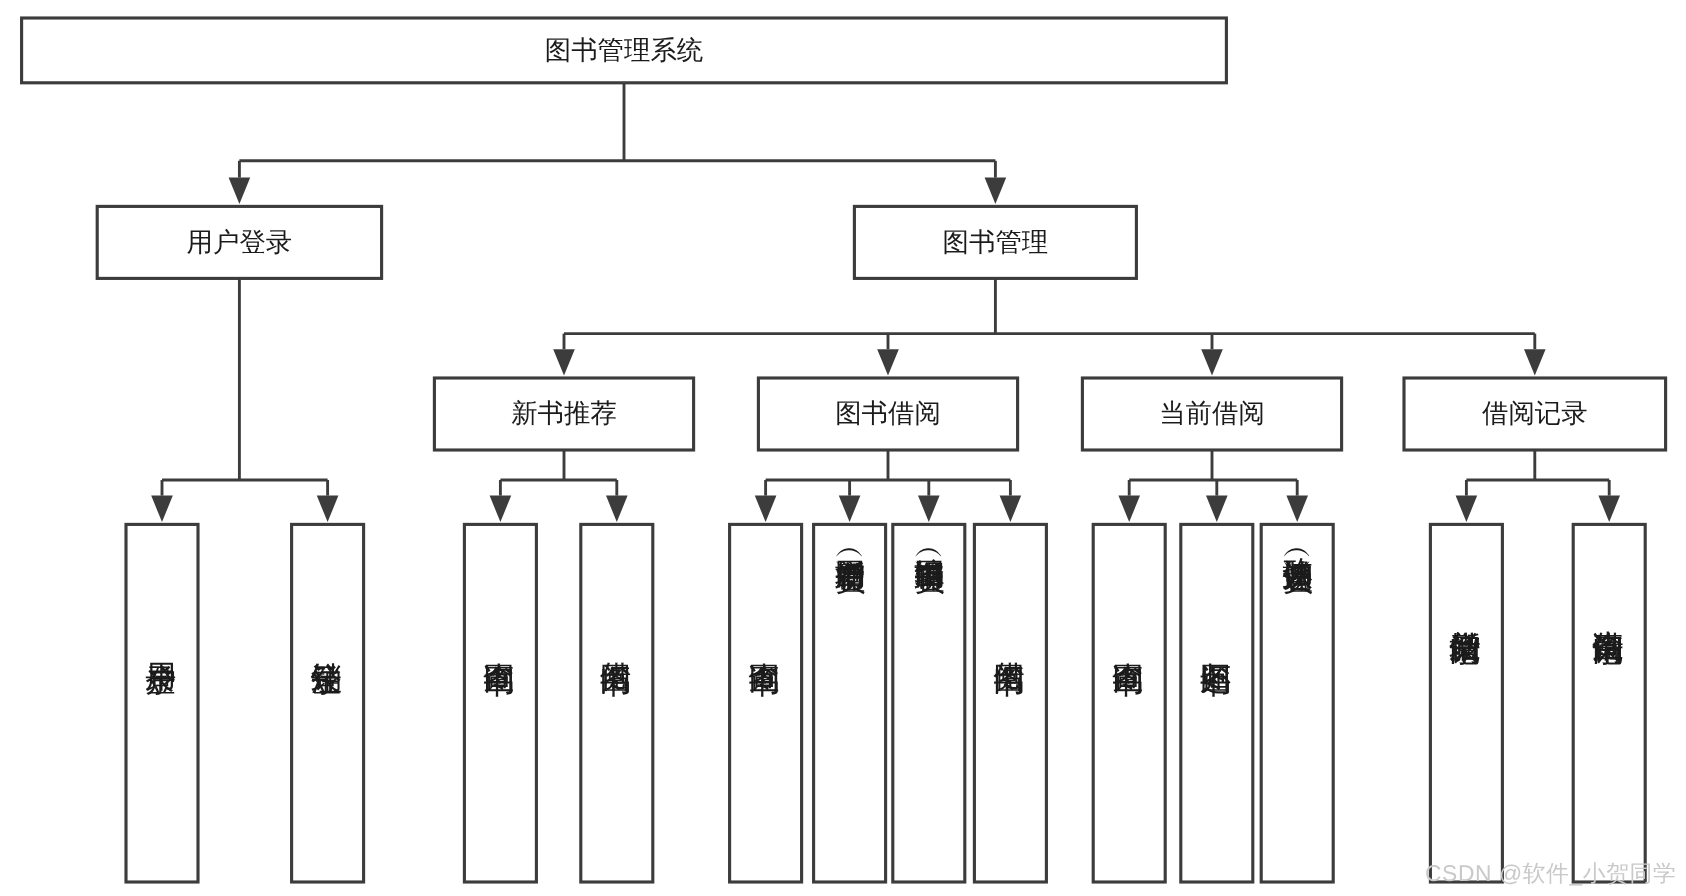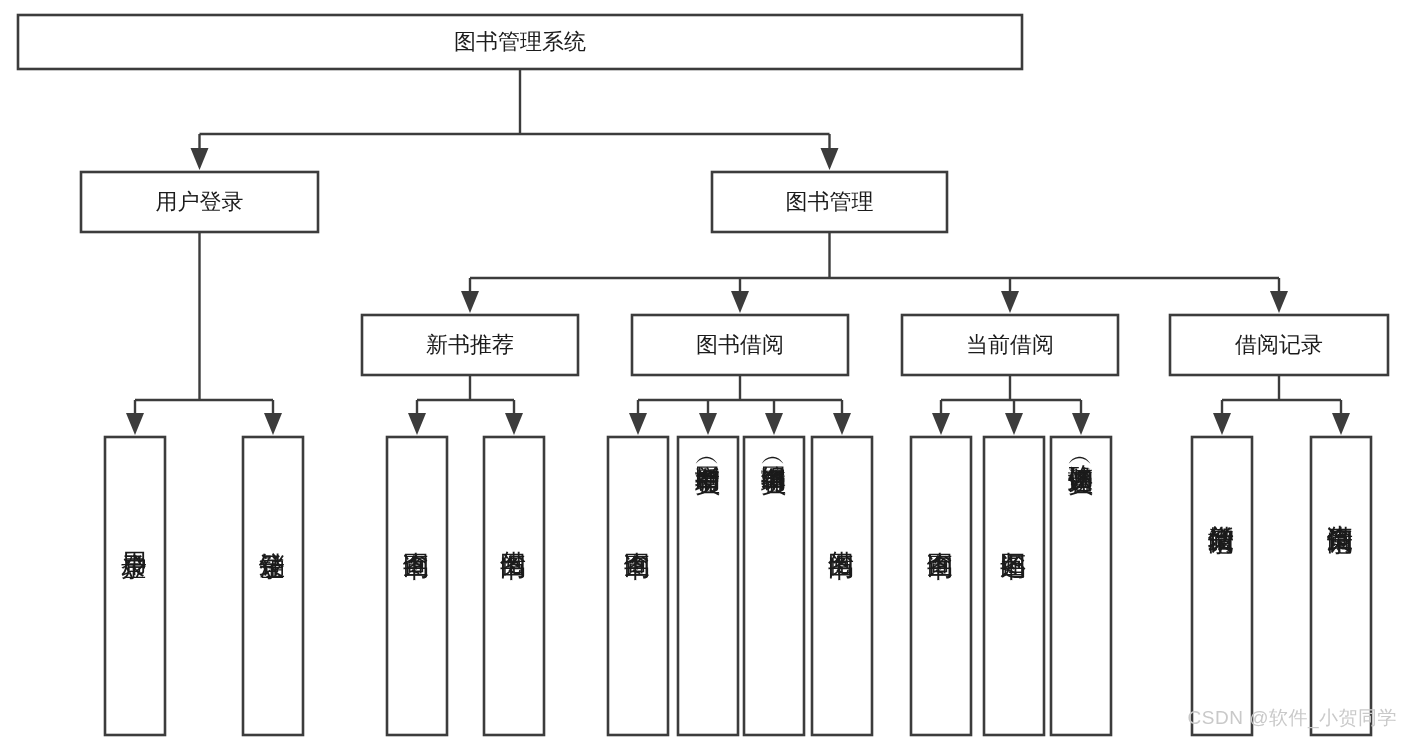--- a/index.html
+++ b/index.html
@@ -57,21 +57,21 @@
     line-height: 1.02;
     color: #1b1b1b;
     letter-spacing: 1px;
     white-space: nowrap;
     text-align: start;
     pointer-events: none;
   }
   .watermark {
     position: absolute;
     right: 8px;
-    bottom: 16px;
+    bottom: 6px;
     font-family: "Liberation Sans", "DejaVu Sans", sans-serif;
     font-size: 19px;
     color: #c9c9c9;
     letter-spacing: 0.5px;
     white-space: nowrap;
     text-align: right;
   }
 </style>
 </head>
 <body>

